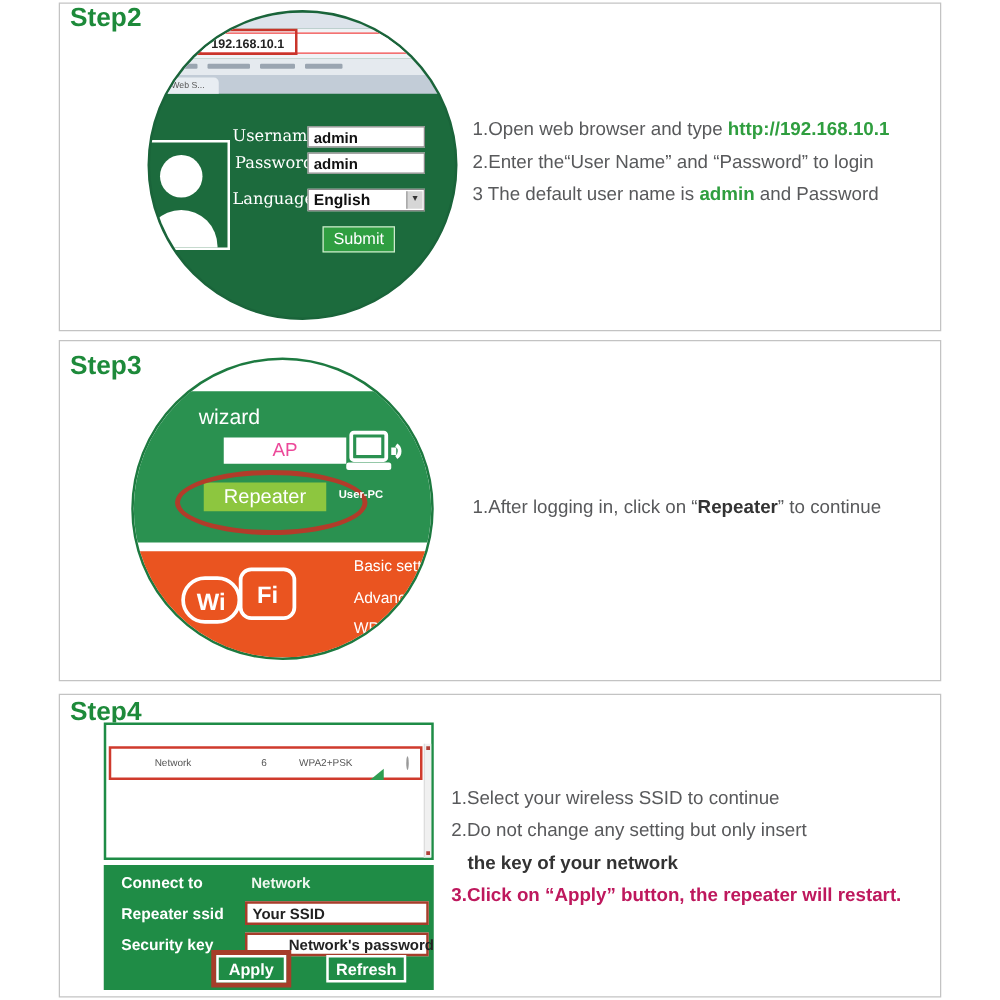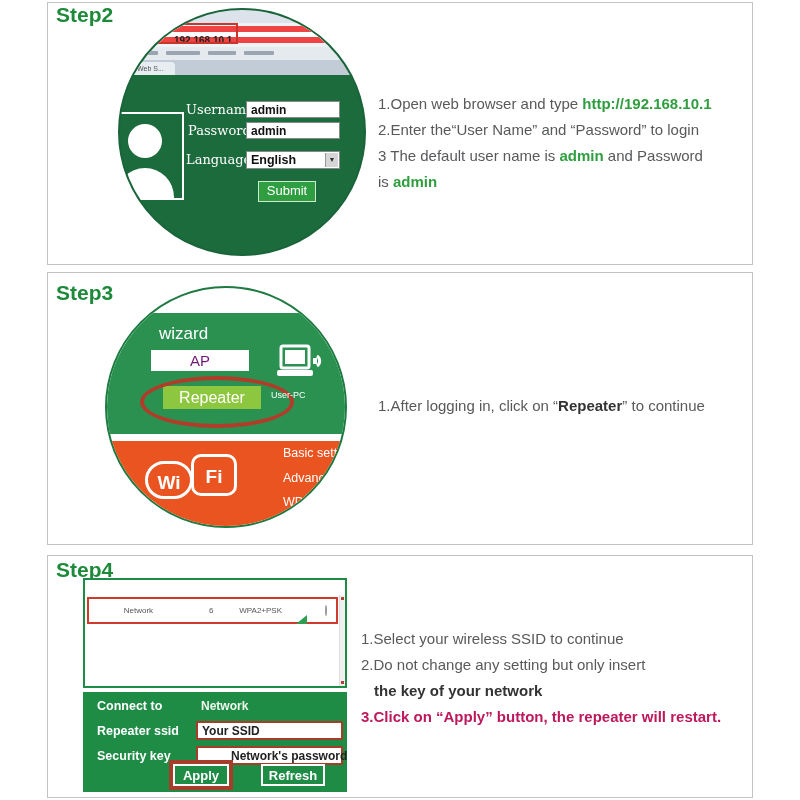--- a/index.html
+++ b/index.html
@@ -16,21 +16,21 @@
              background:#1c6b3d; overflow:hidden; border:2px solid #1a643a; box-sizing:border-box; }
   .brow { position:absolute; left:0; right:0; }
   .brow-r1 { top:0; height:13px; background:#dde3eb; }
   .brow-r2 { top:13px; height:24px; background:#f0f3f6; }
   .brow-r3 { top:37px; height:13px; background:#e5eaef; }
   .brow-r4 { top:50px; height:15px; background:#c2ccd7; }
   .mini-bar { position:absolute; height:4px; background:#9aa5b1; border-radius:1px; }
   .star { position:absolute; left:22px; top:3px; width:15px; height:15px; border-radius:50%;
           background:#fff; color:#e5b92c; font-size:11px; line-height:15px; text-align:center; }
   .addr-field { position:absolute; left:40px; top:3px; width:178px; height:17px; background:#fff;
-                border:6px solid #ef4444; box-sizing:border-box; }
+                border:1px solid #ef4444; box-sizing:border-box; }
   .addr-frame { position:absolute; left:36px; top:0px; width:82px; height:21px;
                 border:2px solid #c9352b; box-sizing:border-box; }
   .addr-text { position:absolute; left:8px; top:3px; font-size:10px; font-weight:bold; color:#222; }
   .tab { position:absolute; left:0px; top:2px; width:52px; height:13px; background:#e8edf2;
          border-radius:4px 4px 0 0; font-size:7px; color:#555; line-height:13px; padding-left:3px; }
   .avatar { position:absolute; left:-14px; top:102px; width:74px; height:84px;
             border:2px solid #fff; overflow:hidden; }
   .avatar .head { position:absolute; left:50%; top:10px; margin-left:-17px; width:34px; height:34px;
                   border-radius:50%; background:#fff; }
   .avatar .body { position:absolute; left:50%; bottom:-4px; margin-left:-29px; width:58px; height:34px;
@@ -50,28 +50,28 @@
   .instr .ln { line-height:26px; white-space:nowrap; }
   .green-hl { color:#2f9e3f; font-weight:bold; }
   .bold-dark { color:#333; font-weight:bold; }
 
   
   .circle2 { position:absolute; left:57px; top:13px; width:242px; height:242px; border-radius:50%;
              background:#fff; border:2px solid #1d7a40; box-sizing:border-box; overflow:hidden; }
   .c2-green  { position:absolute; left:0; right:0; top:25px; height:121px; background:#2a9150; }
   .c2-orange { position:absolute; left:0; right:0; top:153px; bottom:0; background:#ea5420; }
   .wizard-lbl { position:absolute; left:52px; top:36px; color:#fff; font-size:17px; }
-  .ap-btn { position:absolute; left:44px; top:62px; width:98px; height:21px; background:#fff;
-            color:#701a75; font-size:15px; text-align:center; line-height:21px; }
+  .ap-btn { position:absolute; left:72px; top:62px; width:98px; height:21px; background:#fff;
+            color:#ec4899; font-size:15px; text-align:center; line-height:21px; }
   .repeater-btn { position:absolute; left:56px; top:98px; width:98px; height:23px; background:#8dc63f;
                   color:#fff; font-size:16px; text-align:center; line-height:23px; }
   .red-ellipse { position:absolute; left:33px; top:88px; width:146px; height:44px;
                  border:4px solid #b23c2a; border-radius:50%; }
   .userpc { position:absolute; left:168px; top:56px; width:52px; height:46px; }
-  .userpc-lbl { position:absolute; left:164px; top:102px; color:#fff; font-size:9px; font-weight:normal; }
+  .userpc-lbl { position:absolute; left:164px; top:102px; color:#fff; font-size:9px; font-weight:bold; }
   .wifi-logo { position:absolute; left:38px; top:164px; width:100px; height:58px; }
   .wifi-wi { position:absolute; left:0; top:9px; width:48px; height:38px; border:3px solid #fff;
              border-radius:20px; color:#fff; font-weight:bold; font-size:19px; text-align:center;
              line-height:37px; background:#ea5420; box-sizing:border-box; }
   .wifi-fi { position:absolute; left:46px; top:2px; width:46px; height:42px; border:3px solid #fff;
              border-radius:10px; color:#fff; font-weight:bold; font-size:19px; text-align:center;
              line-height:39px; background:#ea5420; box-sizing:border-box; }
   .c2-menu { position:absolute; left:176px; color:#fff; font-size:12.5px; white-space:nowrap; }
 
   
@@ -149,21 +149,20 @@
         <span>English</span>
         <span class="dd-btn">▼</span>
       </div>
       <div class="submit-btn">Submit</div>
     </div>
 
     <div class="instr" style="left:330px;top:88px;">
       <div class="ln"><span>1.Open web browser and type </span><span class="green-hl">http://192.168.10.1</span></div>
       <div class="ln">2.Enter the“User Name” and “Password” to login</div>
       <div class="ln"><span>3 The default user name is </span><span class="green-hl">admin</span><span> and Password</span></div>
-      <div class="ln"><span>is </span><span class="green-hl">admin</span></div>
     </div>
   </div>
 
   <div class="panel" id="panel-step3">
     <div class="step-title" style="top:8px;">Step3</div>
 
     <div class="circle2">
       <div class="c2-green"></div>
       <div class="c2-orange"></div>
 

